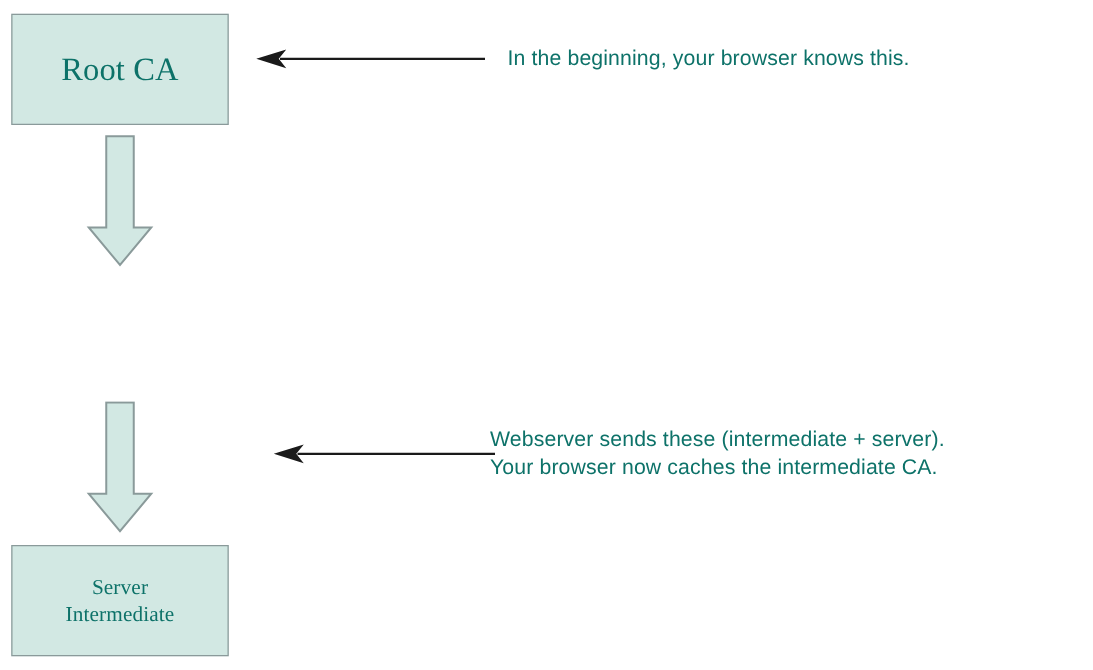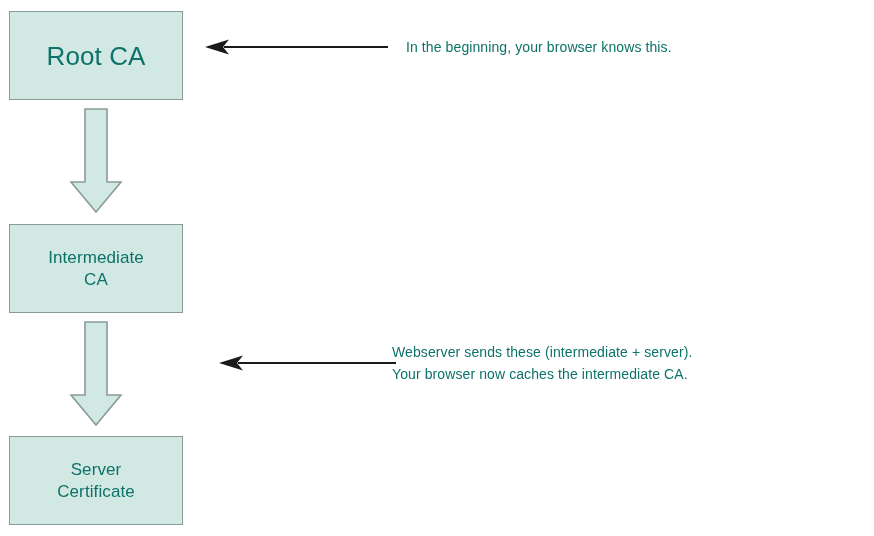--- a/index.html
+++ b/index.html
@@ -30,20 +30,21 @@
     box-sizing: border-box;
     left: 9px;
     width: 174px;
     height: 89px;
     background: #d2e8e3;
     border: 1.5px solid #8a9a9a;
     display: flex;
     align-items: center;
     justify-content: center;
     text-align: center;
+    font-family: Liberation Serif, serif;
   }
   .node-label {
     color: #0d7269;
     font-size: 17px;
     line-height: 22px;
     letter-spacing: 0.1px;
     white-space: pre-line;
   }
   .node-label.large {
     font-size: 26px;
@@ -68,21 +69,21 @@
     position: absolute;
     height: 24px;
   }
   #annotation-arrow-top    { left: 202px; top: 35px;  width: 186px; }
   #annotation-arrow-bottom { left: 216px; top: 351px; width: 180px; }
 
   
   .annotation-text {
     position: absolute;
     color: #0d7269;
-    font-size: 14px;
+    font-size: 17px;
     line-height: 22px;
     letter-spacing: 0.1px;
     white-space: pre-line;
   }
   #annotation-text-top    { left: 406px; top: 36px; }
   #annotation-text-bottom { left: 392px; top: 341px; }
 </style>
 </head>
 <body>
 
@@ -91,34 +92,30 @@
   <div class="node-box" id="node-root-ca">
     <span class="node-label large">Root CA</span>
   </div>
 
   <div class="block-arrow" id="block-arrow-root-to-intermediate">
     <svg viewBox="0 0 72 106" width="72" height="106">
       <polygon points="25,1 47,1 47,74 61,74 36,104 11,74 25,74" fill="#d2e8e3" stroke="#8a9a9a" stroke-width="1.6" stroke-linejoin="miter"></polygon>
     </svg>
   </div>
 
-  <div class="node-box" id="node-intermediate-ca">
-    <span class="node-label">Intermediate
-CA</span>
-  </div>
 
   <div class="block-arrow" id="block-arrow-intermediate-to-server">
     <svg viewBox="0 0 72 106" width="72" height="106">
       <polygon points="25,1 47,1 47,74 61,74 36,104 11,74 25,74" fill="#d2e8e3" stroke="#8a9a9a" stroke-width="1.6" stroke-linejoin="miter"></polygon>
     </svg>
   </div>
 
   <div class="node-box" id="node-server-cert">
     <span class="node-label">Server
-Certificate</span>
+Intermediate</span>
   </div>
 
   <div class="thin-arrow" id="annotation-arrow-top">
     <svg viewBox="0 0 186 24" width="186" height="24">
       <line x1="22" y1="12" x2="186" y2="12" stroke="#1a1a1a" stroke-width="1.8"></line>
       <path d="M 3,12 L 27,4.5 L 21,12 L 27,19.5 Z" fill="#1a1a1a"></path>
     </svg>
   </div>
 
   <div class="annotation-text" id="annotation-text-top">In the beginning, your browser knows this.</div>

